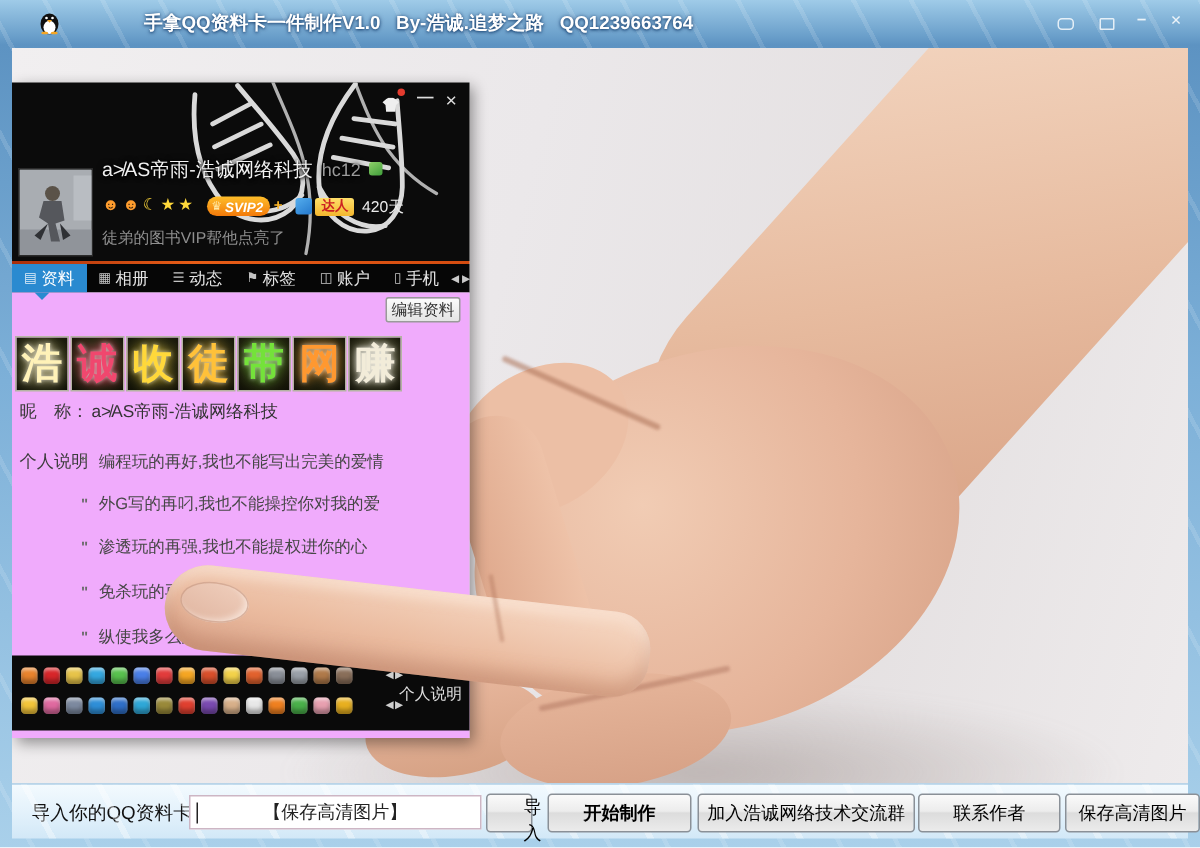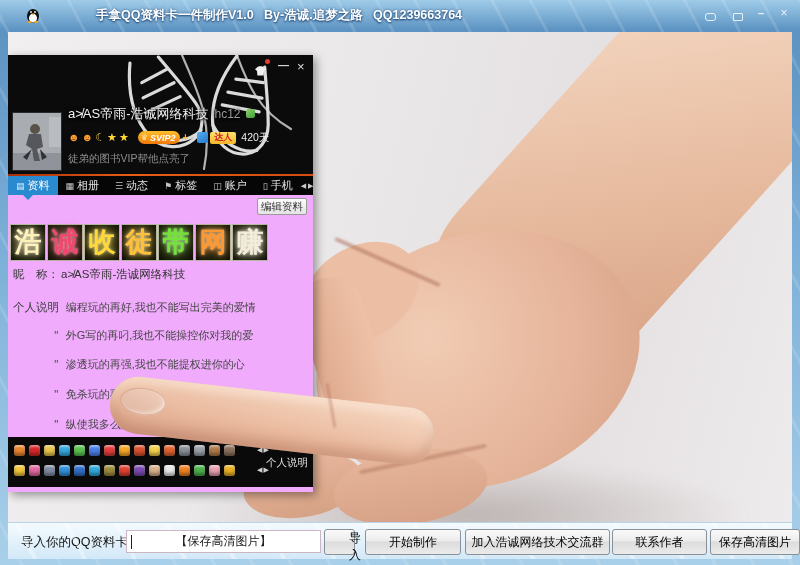--- a/index.html
+++ b/index.html
@@ -130,21 +130,21 @@
     background:repeating-linear-gradient(62deg, rgba(255,255,255,0) 0 22px, rgba(255,255,255,.35) 22px 26px, rgba(255,255,255,0) 26px 44px); pointer-events:none; }
   .tb-label { position:absolute; left:13px; top:11px; font-size:12.5px; color:#111; }
   .tb-input { position:absolute; left:118px; top:7px; width:195px; height:23px; background:#fff;
     border:1px solid #cdb6c4; display:flex; align-items:center; justify-content:center; z-index:2; }
   .tb-input .caret { position:absolute; left:4px; top:4px; width:1px; height:14px; background:#222; }
   .tb-input .ph { font-size:12px; color:#222; }
   .tb-btn { position:absolute; top:6px; height:26px; font-size:12px; color:#000; z-index:2;
     font-family:"Liberation Sans","DejaVu Sans",sans-serif;
     background:linear-gradient(180deg,#fafafa 0%,#ececec 45%,#dcdcdc 50%,#ebebeb 100%);
     border:1px solid #8a9097; border-radius:3px; cursor:default; }
-  .btn0{left:316px;width:31px;padding-left:24px;} .btn1{left:357px;width:96px;} .btn2{left:457px;width:145px;}
+  .btn0{left:316px;width:31px;padding-left:24px;} .btn1{left:357px;width:96px;font-weight:bold;} .btn2{left:457px;width:145px;}
   .btn3{left:604px;width:95px;} .btn4{left:702px;width:90px;}
 </style>
 </head>
 <body>
 
 <div id="window">
 
   <div class="titlebar">
     <span class="app-icon">
       <svg width="14" height="16" viewBox="0 0 14 16">

